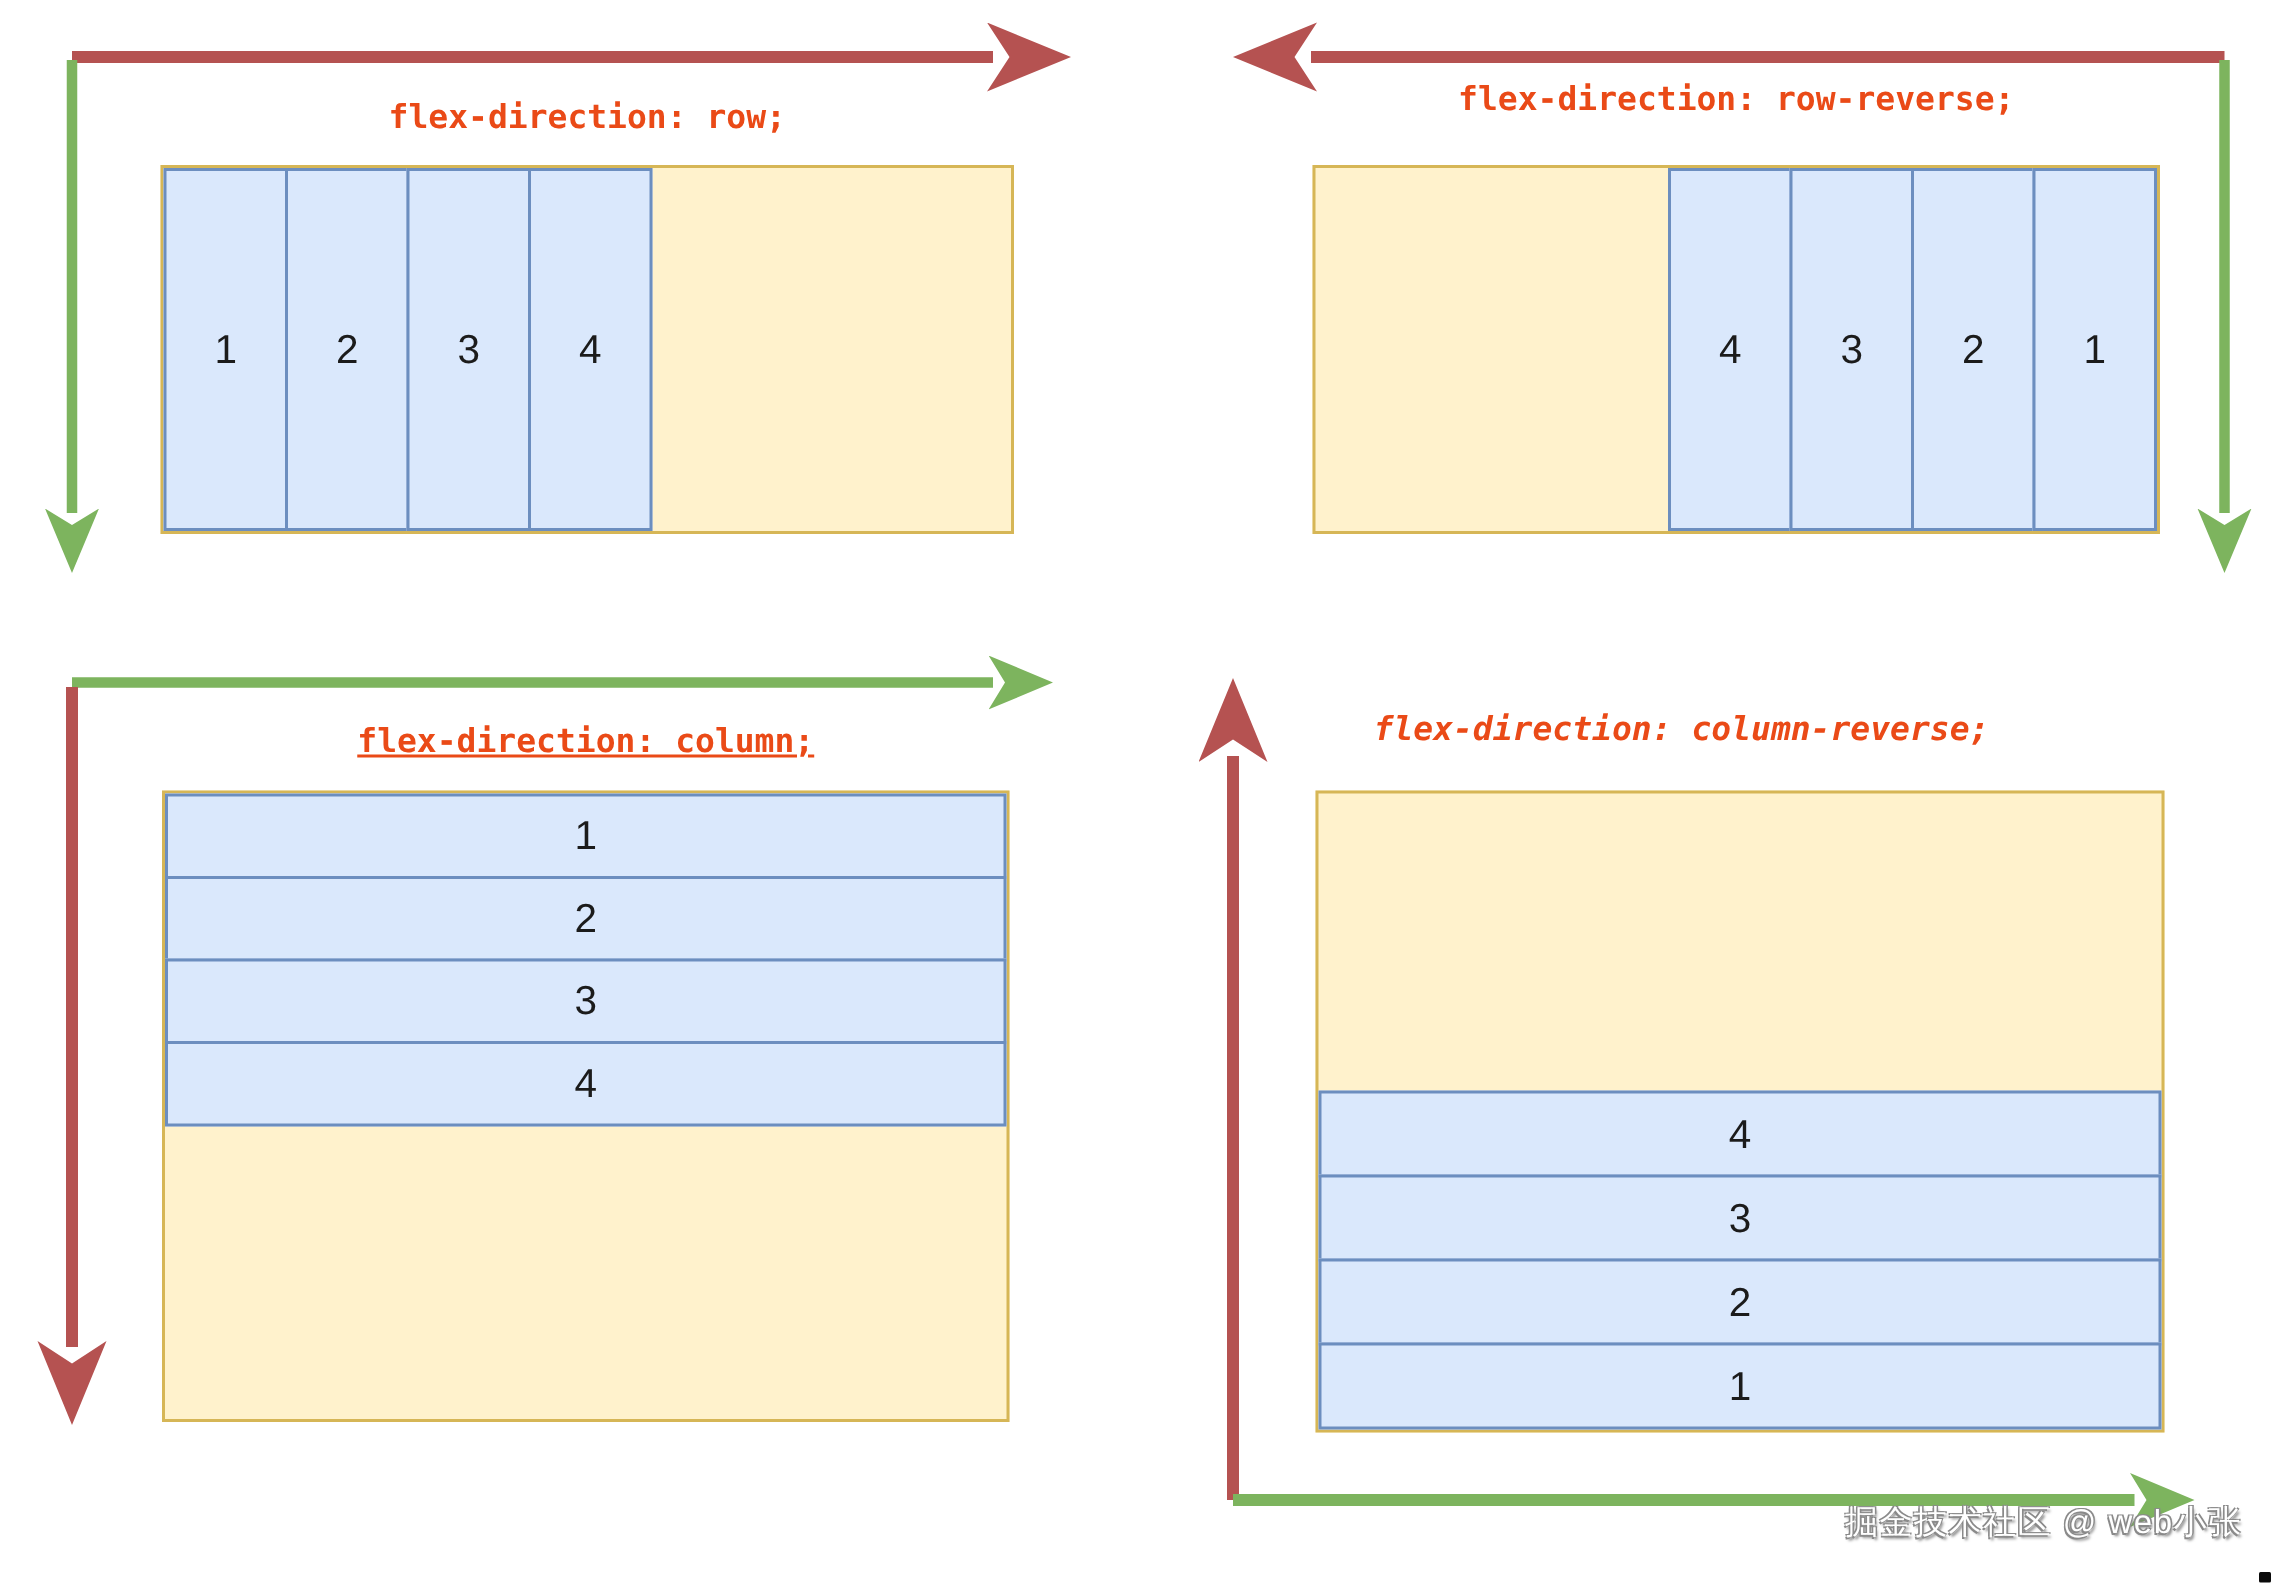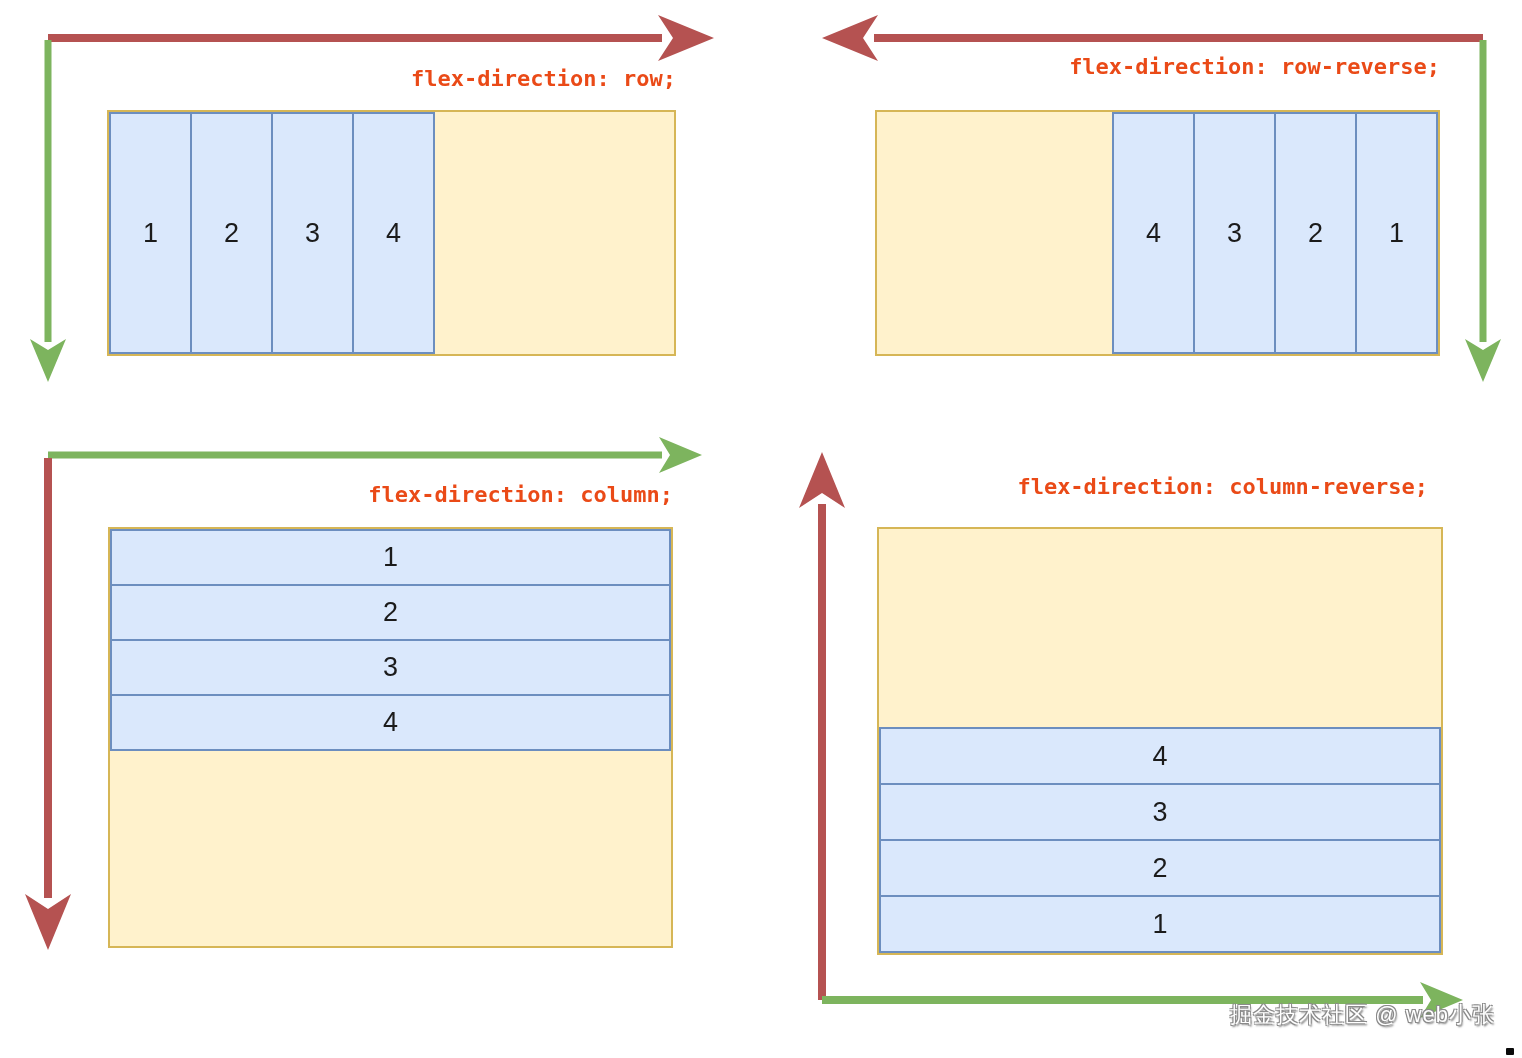--- a/index.html
+++ b/index.html
@@ -1,21 +1,21 @@
 <!DOCTYPE html>
 <html style="--main-axis: #b55251; --cross-axis: #7db45e; --title-color: #ea4a17; --container-fill: #fff2cc; --container-border: #d6b656; --item-fill: #dae8fc; --item-border: #6c8ebf; --watermark-color: #ffffff;"><head>
 <meta charset="utf-8">
 <style>
   html,body{margin:0;padding:0;}
   body{
     width:1522px;height:1058px;position:relative;background:#ffffff;
     font-family:"Liberation Sans", sans-serif;overflow:hidden;
   }
   .title{
-    position:absolute;height:30px;line-height:30px;text-align:right;
+    position:absolute;height:30px;line-height:30px;text-align:center;
     font-family:"DejaVu Sans Mono", monospace;font-size:22px;font-weight:bold;
     color:var(--title-color);white-space:nowrap;
   }
   .container{
     position:absolute;box-sizing:border-box;
     background:var(--container-fill);
     border:2px solid var(--container-border);
     display:flex;align-items:stretch;
   }
   .container.row{flex-direction:row;}
@@ -92,29 +92,29 @@
 </div>
 
 <div class="title" style="left:875px;top:52px;width:565px;">flex-direction: row-reverse;</div>
 <div class="container row-reverse" style="left:875px;top:110px;width:565px;height:246px;">
   <div class="item">1</div>
   <div class="item">2</div>
   <div class="item">3</div>
   <div class="item">4</div>
 </div>
 
-<div class="title" style="left:108px;top:480px;width:565px;">flex-direction: column;</div>
+<div class="title" style="left:108px;top:480px;width:565px;text-decoration:underline;">flex-direction: column;</div>
 <div class="container column" style="left:108px;top:527px;width:565px;height:421px;">
   <div class="item">1</div>
   <div class="item">2</div>
   <div class="item">3</div>
   <div class="item">4</div>
 </div>
 
-<div class="title" style="left:862px;top:472px;width:566px;">flex-direction: column-reverse;</div>
+<div class="title" style="left:838px;top:472px;width:566px;font-style:italic;">flex-direction: column-reverse;</div>
 <div class="container column-reverse" style="left:877px;top:527px;width:566px;height:428px;">
   <div class="item">1</div>
   <div class="item">2</div>
   <div class="item">3</div>
   <div class="item">4</div>
 </div>
 
 <div class="watermark">掘金技术社区 @ web小张</div>
 <div class="corner-dot"></div>
 

